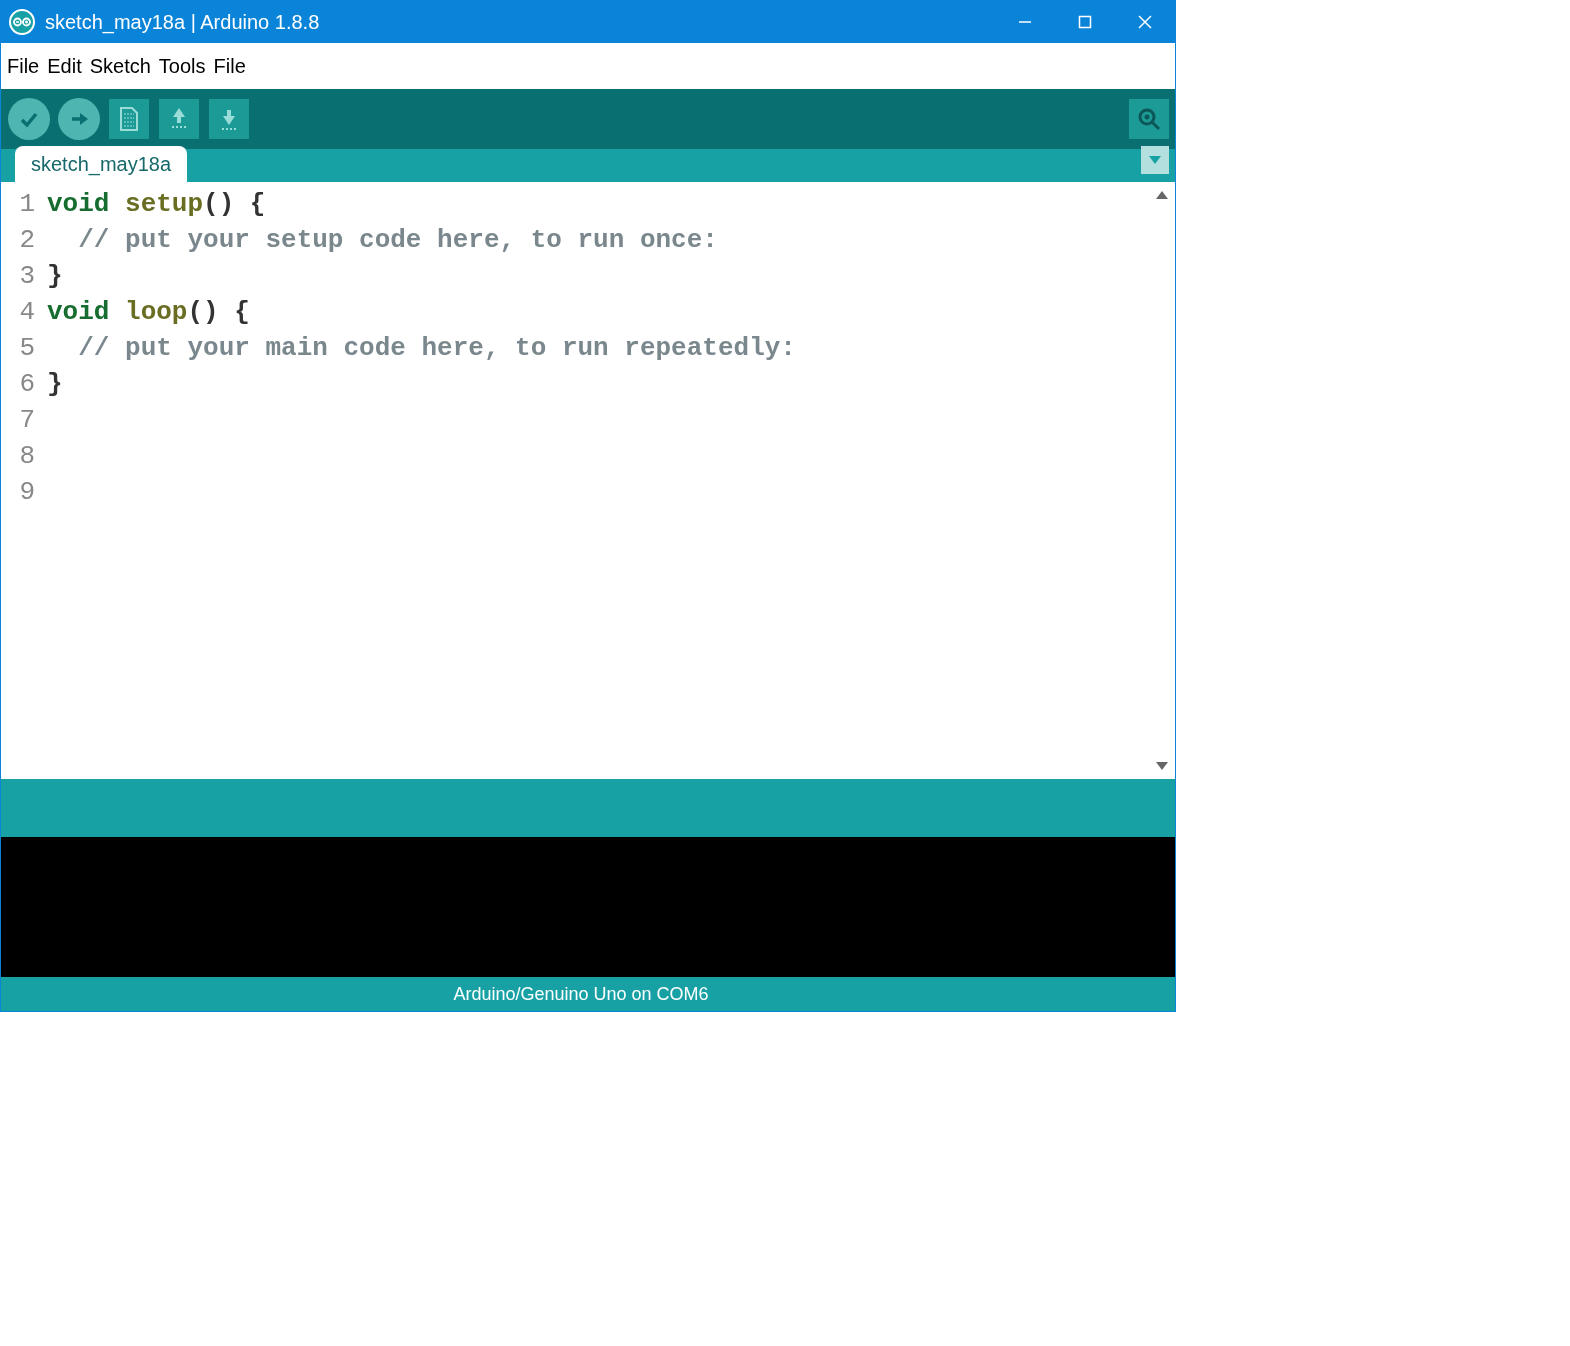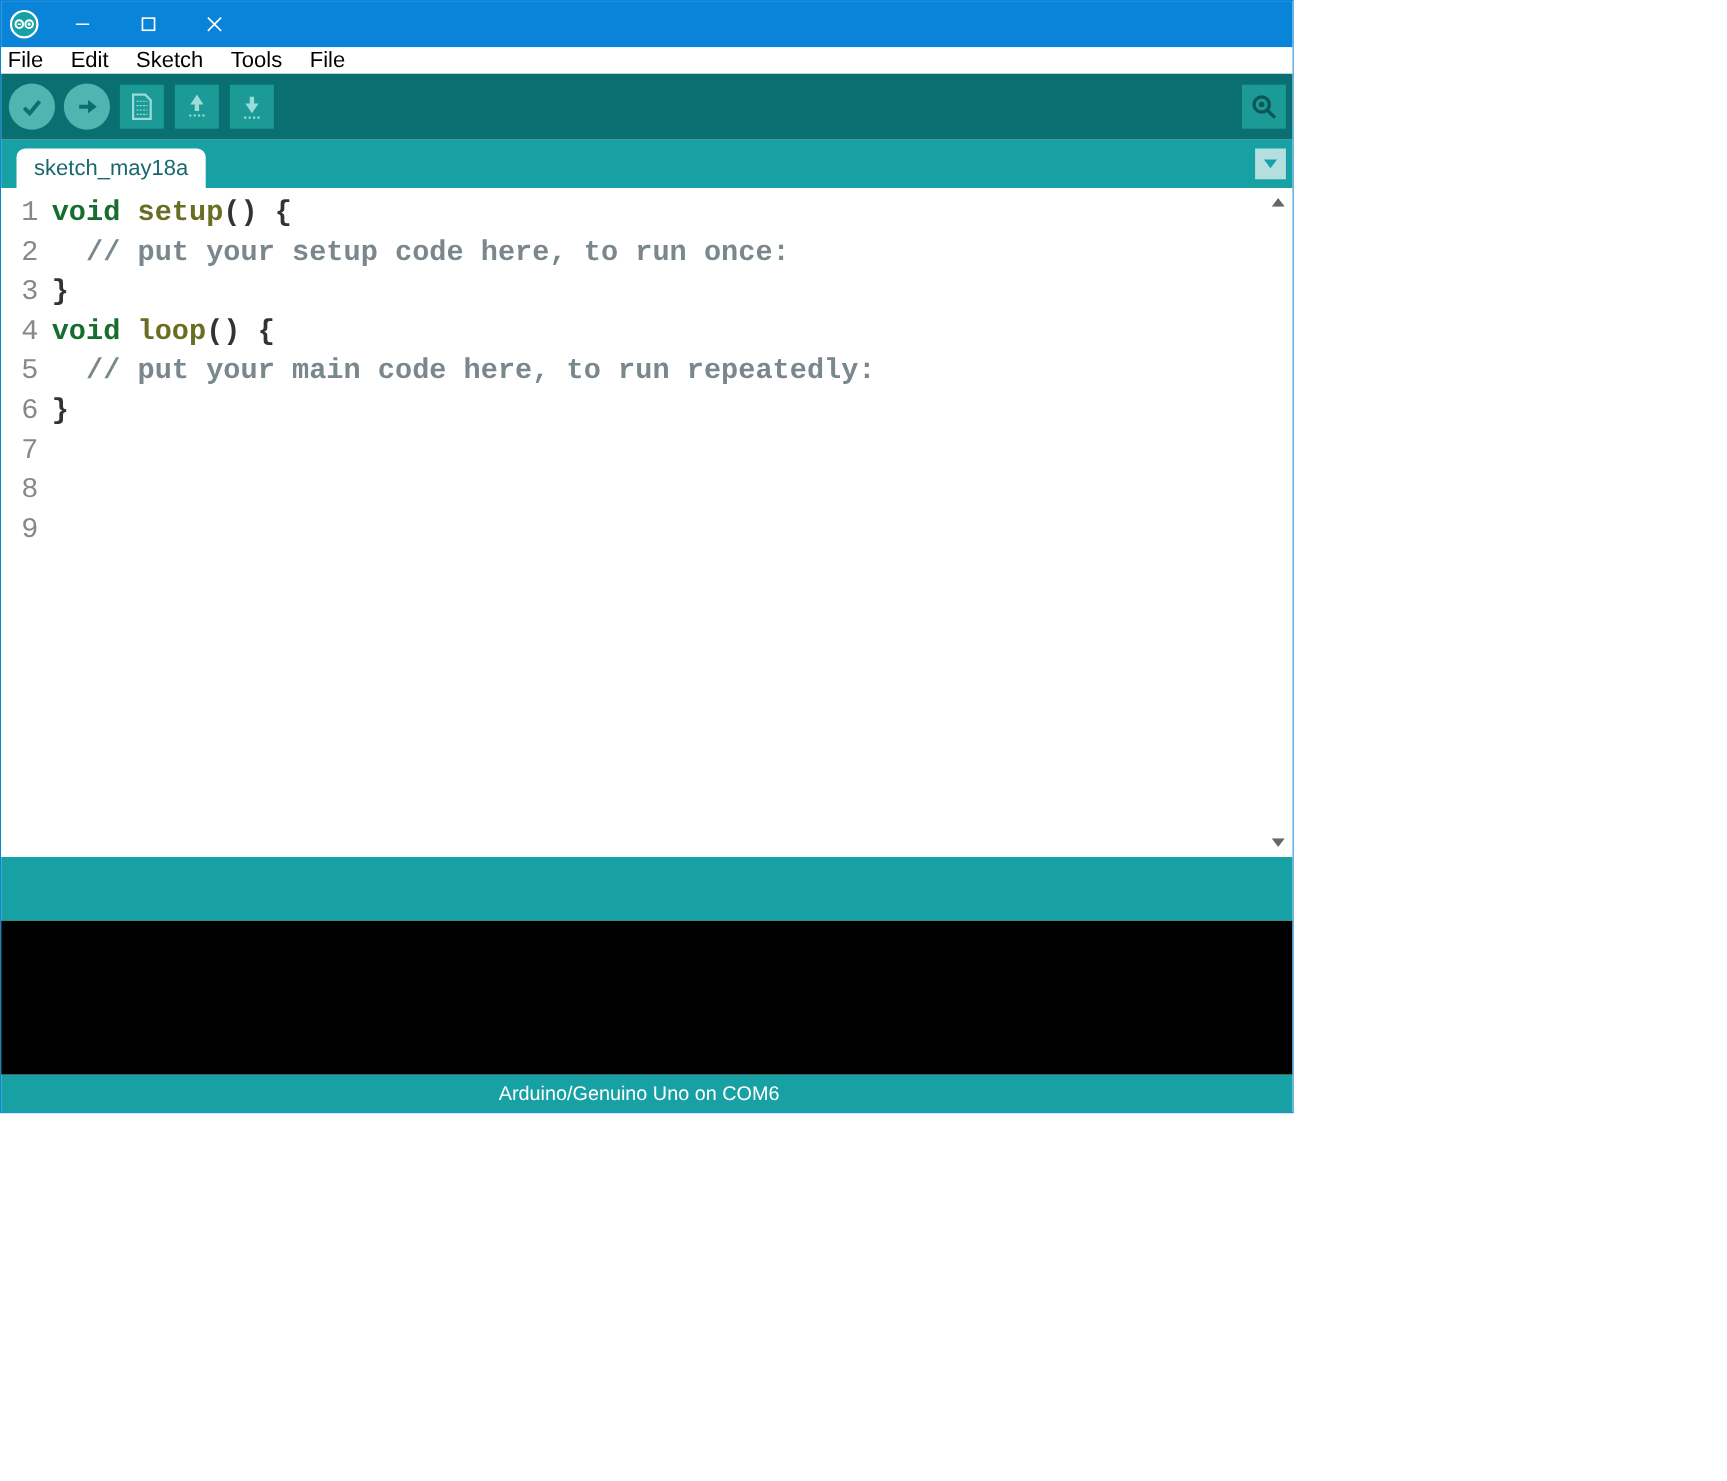--- a/index.html
+++ b/index.html
@@ -38,24 +38,24 @@
     display:flex; align-items:center; justify-content:center;
     color:#fff; font-size:18px;
   }
   .win-btn svg { stroke:#fff; }
   
   .menubar {
     background:#fff;
     color:#000;
     font-size:20px;
     padding: 2px 4px;
-    height: 24px;
+    height: 46px;
     display:flex;
     align-items:center;
-    gap: 21px;
+    gap: 4px;
   }
   .menubar span { padding: 0 2px; }
   
   .toolbar {
     background:#096f71;
     height: 60px;
     display:flex;
     align-items:center;
     padding: 0 6px;
     gap: 6px;
@@ -77,21 +77,21 @@
   }
   .toolbar .spacer { flex:1; }
   .serial-btn {
     width:40px; height:40px;
     background:#1b9a96;
     display:flex; align-items:center; justify-content:center;
   }
   
   .tabstrip {
     background:#17a1a5;
-    height: 44px;
+    height: 33px;
     display:flex;
     align-items:flex-end;
     padding-left: 14px;
     padding-right: 6px;
   }
   .tab {
     background:#fff;
     color:#17686a;
     padding: 6px 16px 6px 16px;
     border-top-left-radius: 8px;
@@ -171,20 +171,21 @@
 <div class="titlebar">
   <div class="logo">
     <svg width="18" height="10" viewBox="0 0 18 10">
       <circle cx="4.5" cy="5" r="3.5" fill="none" stroke="#fff" stroke-width="1.8"></circle>
       <circle cx="13.5" cy="5" r="3.5" fill="none" stroke="#fff" stroke-width="1.8"></circle>
       <line x1="3" y1="5" x2="6" y2="5" stroke="#fff" stroke-width="1.5"></line>
       <line x1="12" y1="5" x2="15" y2="5" stroke="#fff" stroke-width="1.5"></line>
       <line x1="13.5" y1="3.5" x2="13.5" y2="6.5" stroke="#fff" stroke-width="1.5"></line>
     </svg>
   </div>
+  <div class="title-text">sketch_may18a | Arduino 1.8.8</div>
   <div class="win-btns">
     <div class="win-btn">
       <svg width="14" height="14">
           <line x1="1" y1="7" x2="13" y2="7" stroke-width="1.5"></line>
         </svg>
     </div>
     <div class="win-btn">
       <svg width="14" height="14">
           <rect x="1.5" y="1.5" width="11" height="11" fill="none" stroke-width="1.5"></rect>
         </svg>

